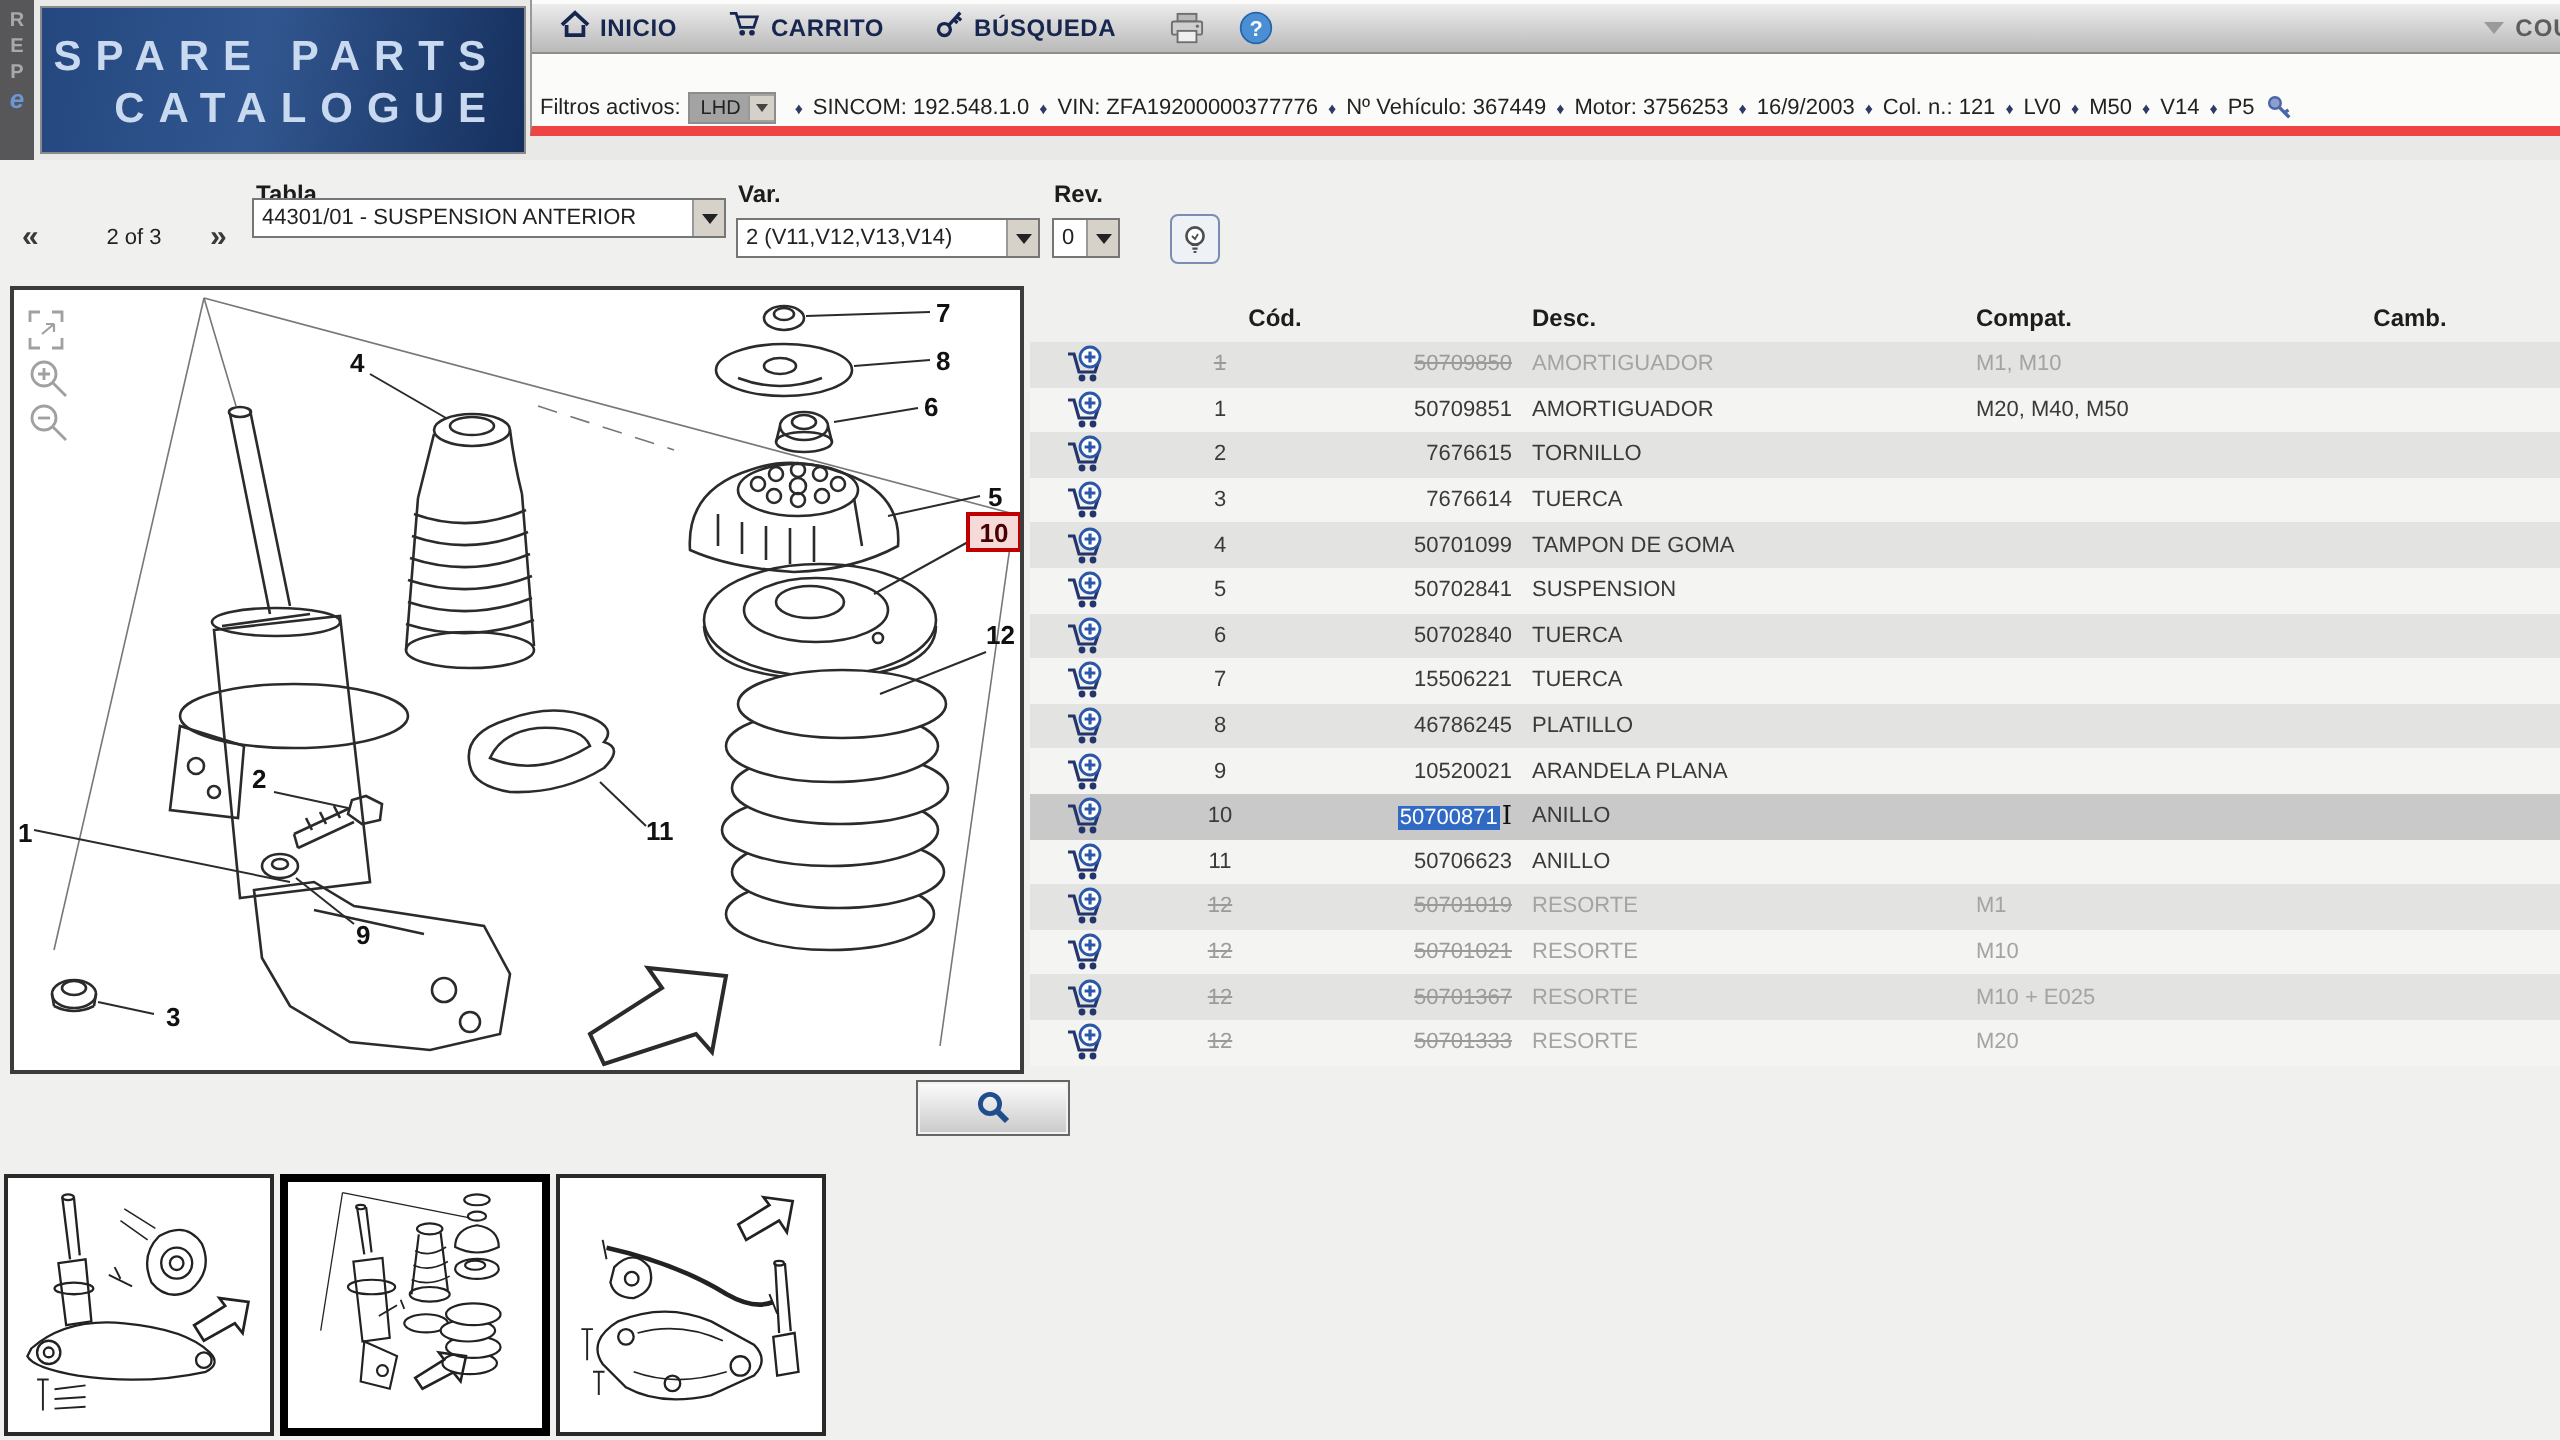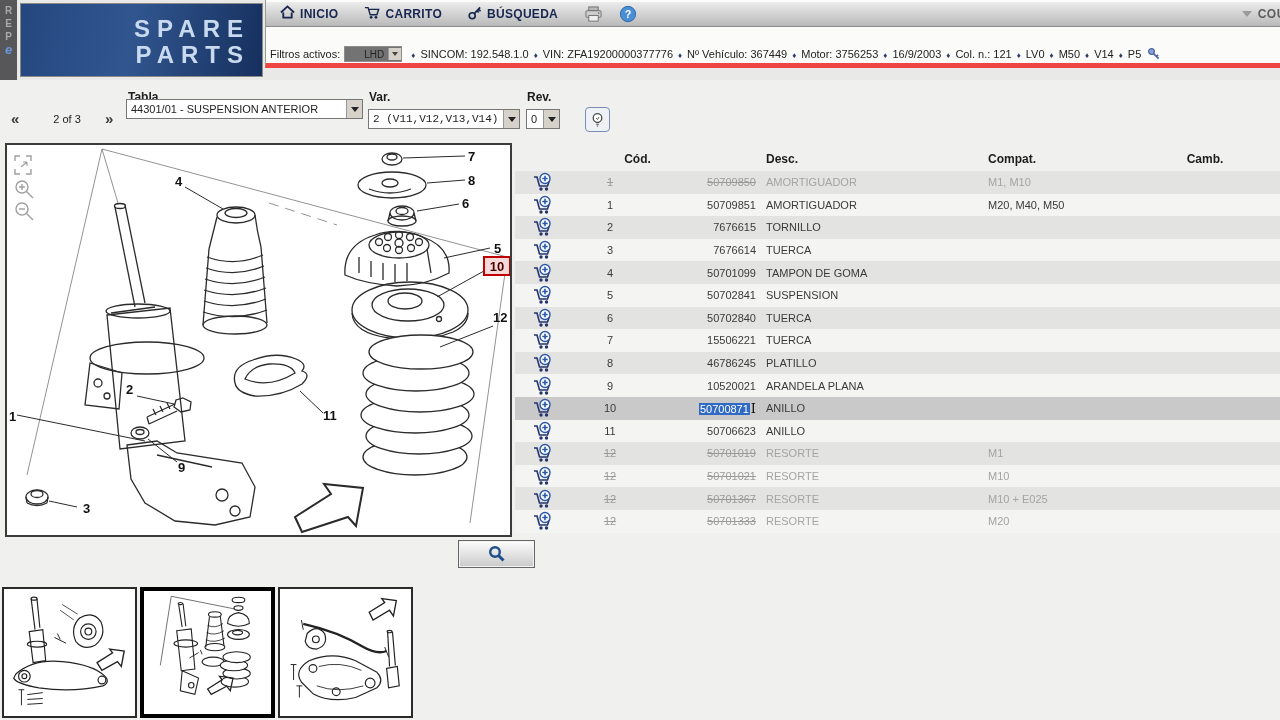--- a/index.html
+++ b/index.html
@@ -7,38 +7,38 @@
        background:#f0f0ee;font-family:"Liberation Sans",sans-serif;color:#222;}
   
   .hdr{position:absolute;left:0;top:0;width:1280px;height:80px;background:#e9e9e7;}
   .eper-strip{position:absolute;left:0;top:0;width:17px;height:80px;background:#57575a;
       display:flex;flex-direction:column;align-items:center;padding-top:4px;box-sizing:border-box;}
   .eper-strip span{color:#a9a9ac;font-size:10px;font-weight:bold;line-height:13px;}
   .eper-strip .e{color:#6b97d4;font-style:italic;font-size:13px;}
   .logo{position:absolute;left:20px;top:3px;width:243px;height:74px;
       background:linear-gradient(100deg,#24477f 0%,#31568f 45%,#16305e 100%);
       border:1px solid #8a8a8a;box-sizing:border-box;text-align:right;padding:12px 12px 0 0;}
-  .logo div{color:#c9d9ef;font-size:24px;font-weight:bold;letter-spacing:7px;line-height:26px;}
+  .logo div{color:#c9d9ef;font-size:21px;font-weight:bold;letter-spacing:7px;line-height:26px;}
   .hdr-right{position:absolute;left:265px;top:0;width:1015px;height:63px;background:#fbfbfa;
       border-left:1px solid #999;border-bottom:5px solid #ef4444;}
   .navbar{position:absolute;left:0;top:2px;width:1015px;height:25px;
       background:linear-gradient(#ececec,#b9b9b9);border-bottom:1px solid #8d8d8d;
       display:flex;align-items:center;padding-left:14px;box-sizing:border-box;}
   .navitem{display:flex;align-items:center;gap:5px;margin-right:26px;cursor:pointer;}
   .navitem b{color:#17264f;font-size:12px;letter-spacing:.3px;}
   .icnbtn{margin-right:16px;display:flex;align-items:center;}
   .corner{position:absolute;right:-14px;top:5px;display:flex;align-items:center;gap:6px;}
   .corner b{color:#5d5d5d;font-size:12px;letter-spacing:.5px;}
   .chev{width:0;height:0;border-left:5px solid transparent;border-right:5px solid transparent;
       border-top:6px solid #9a9a9a;}
   .crumbs{position:absolute;left:4px;top:28px;font-size:11px;color:#222;white-space:nowrap;}
   .filters{position:absolute;left:4px;top:46px;font-size:11px;color:#222;display:flex;
       align-items:center;white-space:nowrap;}
-  .lhd{display:inline-flex;align-items:center;border:1px solid #8d8d8d;background:#737373;
-      height:14px;margin:0 4px;padding-left:19px;font-size:10px;cursor:pointer;}
+  .lhd{display:inline-flex;align-items:center;border:1px solid #8d8d8d;background:#a3a3a3;
+      height:14px;margin:0 4px;padding-left:5px;font-size:10px;cursor:pointer;}
   .lhd .arr{width:12px;height:12px;background:#d5d1c9;border-left:1px solid #999;
       display:flex;align-items:center;justify-content:center;margin-left:4px;}
   .lhd .arr i{width:0;height:0;border-left:3px solid transparent;border-right:3px solid transparent;
       border-top:4px solid #444;}
   .fsep{color:#2d3c66;font-size:8px;margin:0 5px;}
   
   .ctl-label{position:absolute;font-size:12px;font-weight:bold;color:#1c1c1c;}
   .pager{position:absolute;top:110px;font-size:15px;font-weight:bold;color:#3a3a3a;cursor:pointer;}
   .pgtext{position:absolute;left:36px;top:113px;width:62px;text-align:center;font-size:11px;color:#222;}
   .dd{position:absolute;height:20px;border:1px solid #767676;background:#fff;box-sizing:border-box;
@@ -155,38 +155,39 @@
       <span style="margin-left:6px;display:flex;">
         <svg width="14" height="14" viewBox="0 0 15 15">
             <circle cx="4.8" cy="4.8" r="3.1" fill="#8ba0cf" stroke="#4b66a8" stroke-width="1.3"></circle>
             <path d="M7 7 L12.5 12.5 M10 10 L12 8.5" stroke="#4b66a8" stroke-width="1.8" fill="none"></path>
           </svg>
       </span>
     </div>
   </div>
   <div class="logo">
     <div>SPARE PARTS</div>
+    <div>CATALOGUE</div>
   </div>
 </div>
 
 <div class="ctl-label" style="left:128px;top:90px;">Tabla</div>
 <div class="ctl-label" style="left:369px;top:90px;">Var.</div>
 <div class="ctl-label" style="left:527px;top:90px;">Rev.</div>
 
 <div class="pager" style="left:11px;">«</div>
 <div class="pgtext">2 of 3</div>
 <div class="pager" style="left:105px;">»</div>
 
 <div class="dd" style="left:126px;top:99px;width:237px;">
   <span class="txt">44301/01 - SUSPENSION ANTERIOR</span>
   <span class="arr">
       <i></i>
     </span>
 </div>
-<div class="dd" style="left:368px;top:109px;width:152px;font-family:Liberation Mono, monospace;">
+<div class="dd" style="left:368px;top:109px;width:152px;">
   <span class="txt">2 (V11,V12,V13,V14)</span>
   <span class="arr">
       <i></i>
     </span>
 </div>
 <div class="dd" style="left:526px;top:109px;width:34px;">
   <span class="txt">0</span>
   <span class="arr">
       <i></i>
     </span>

